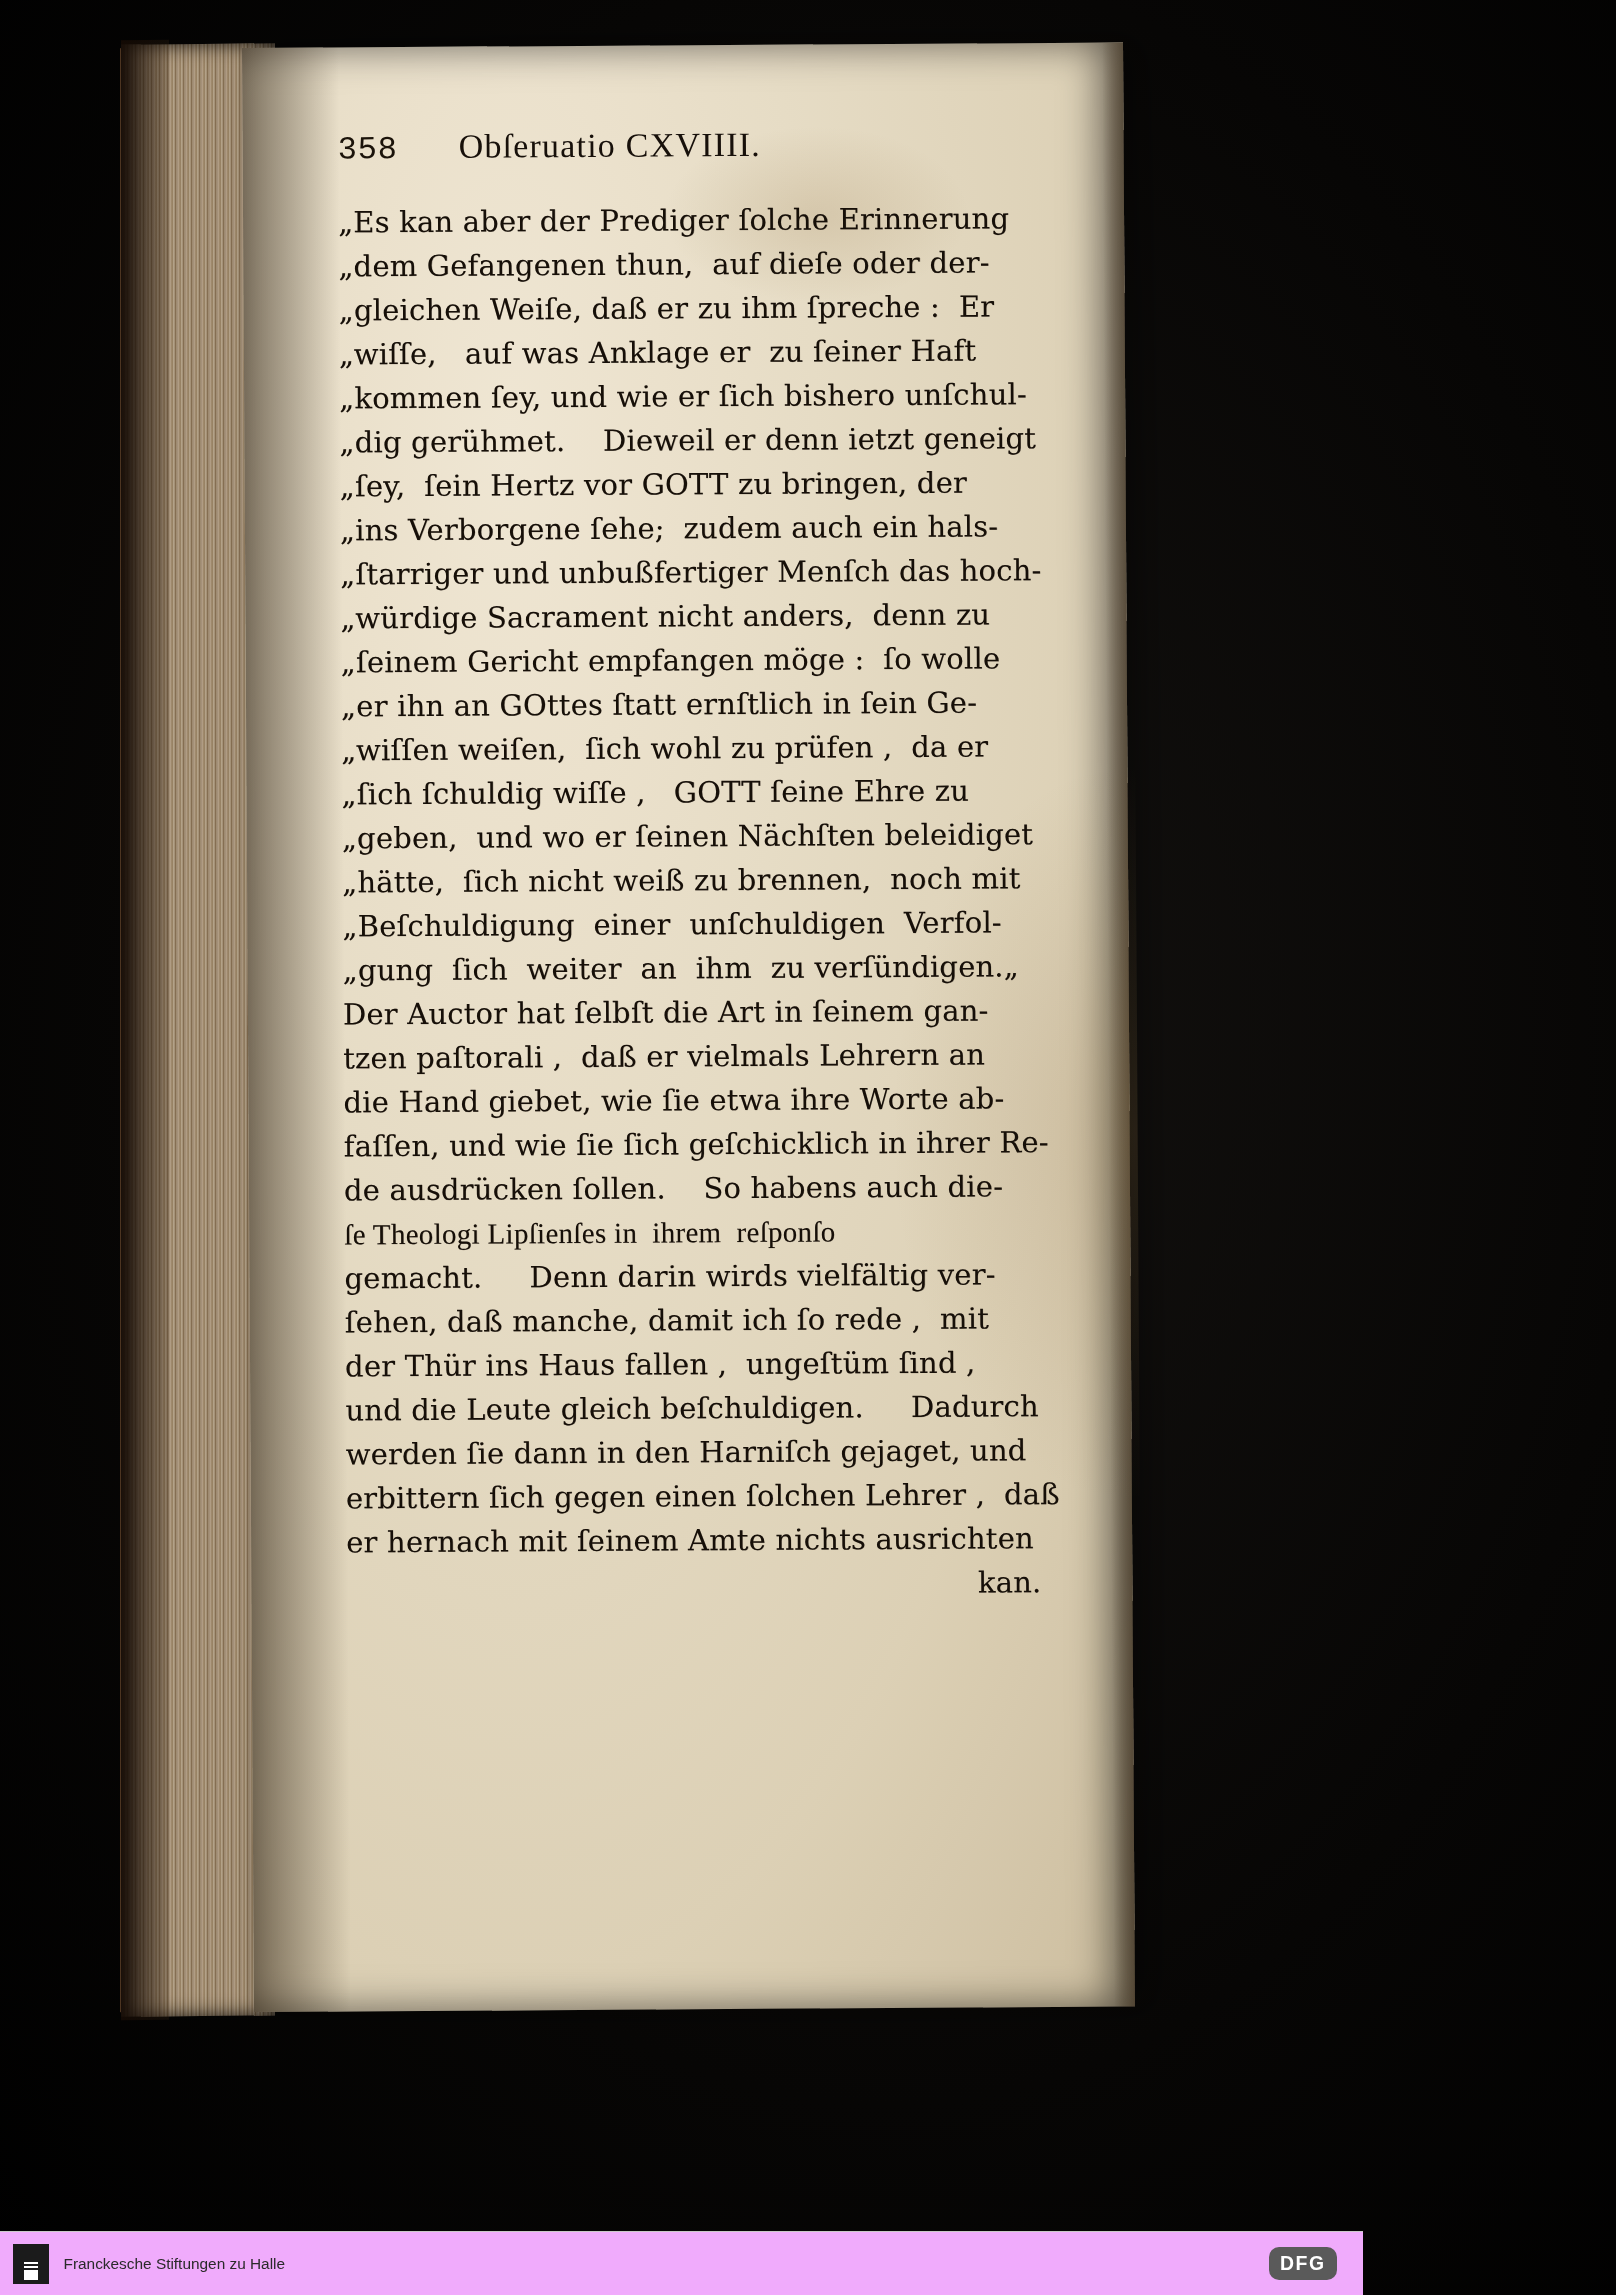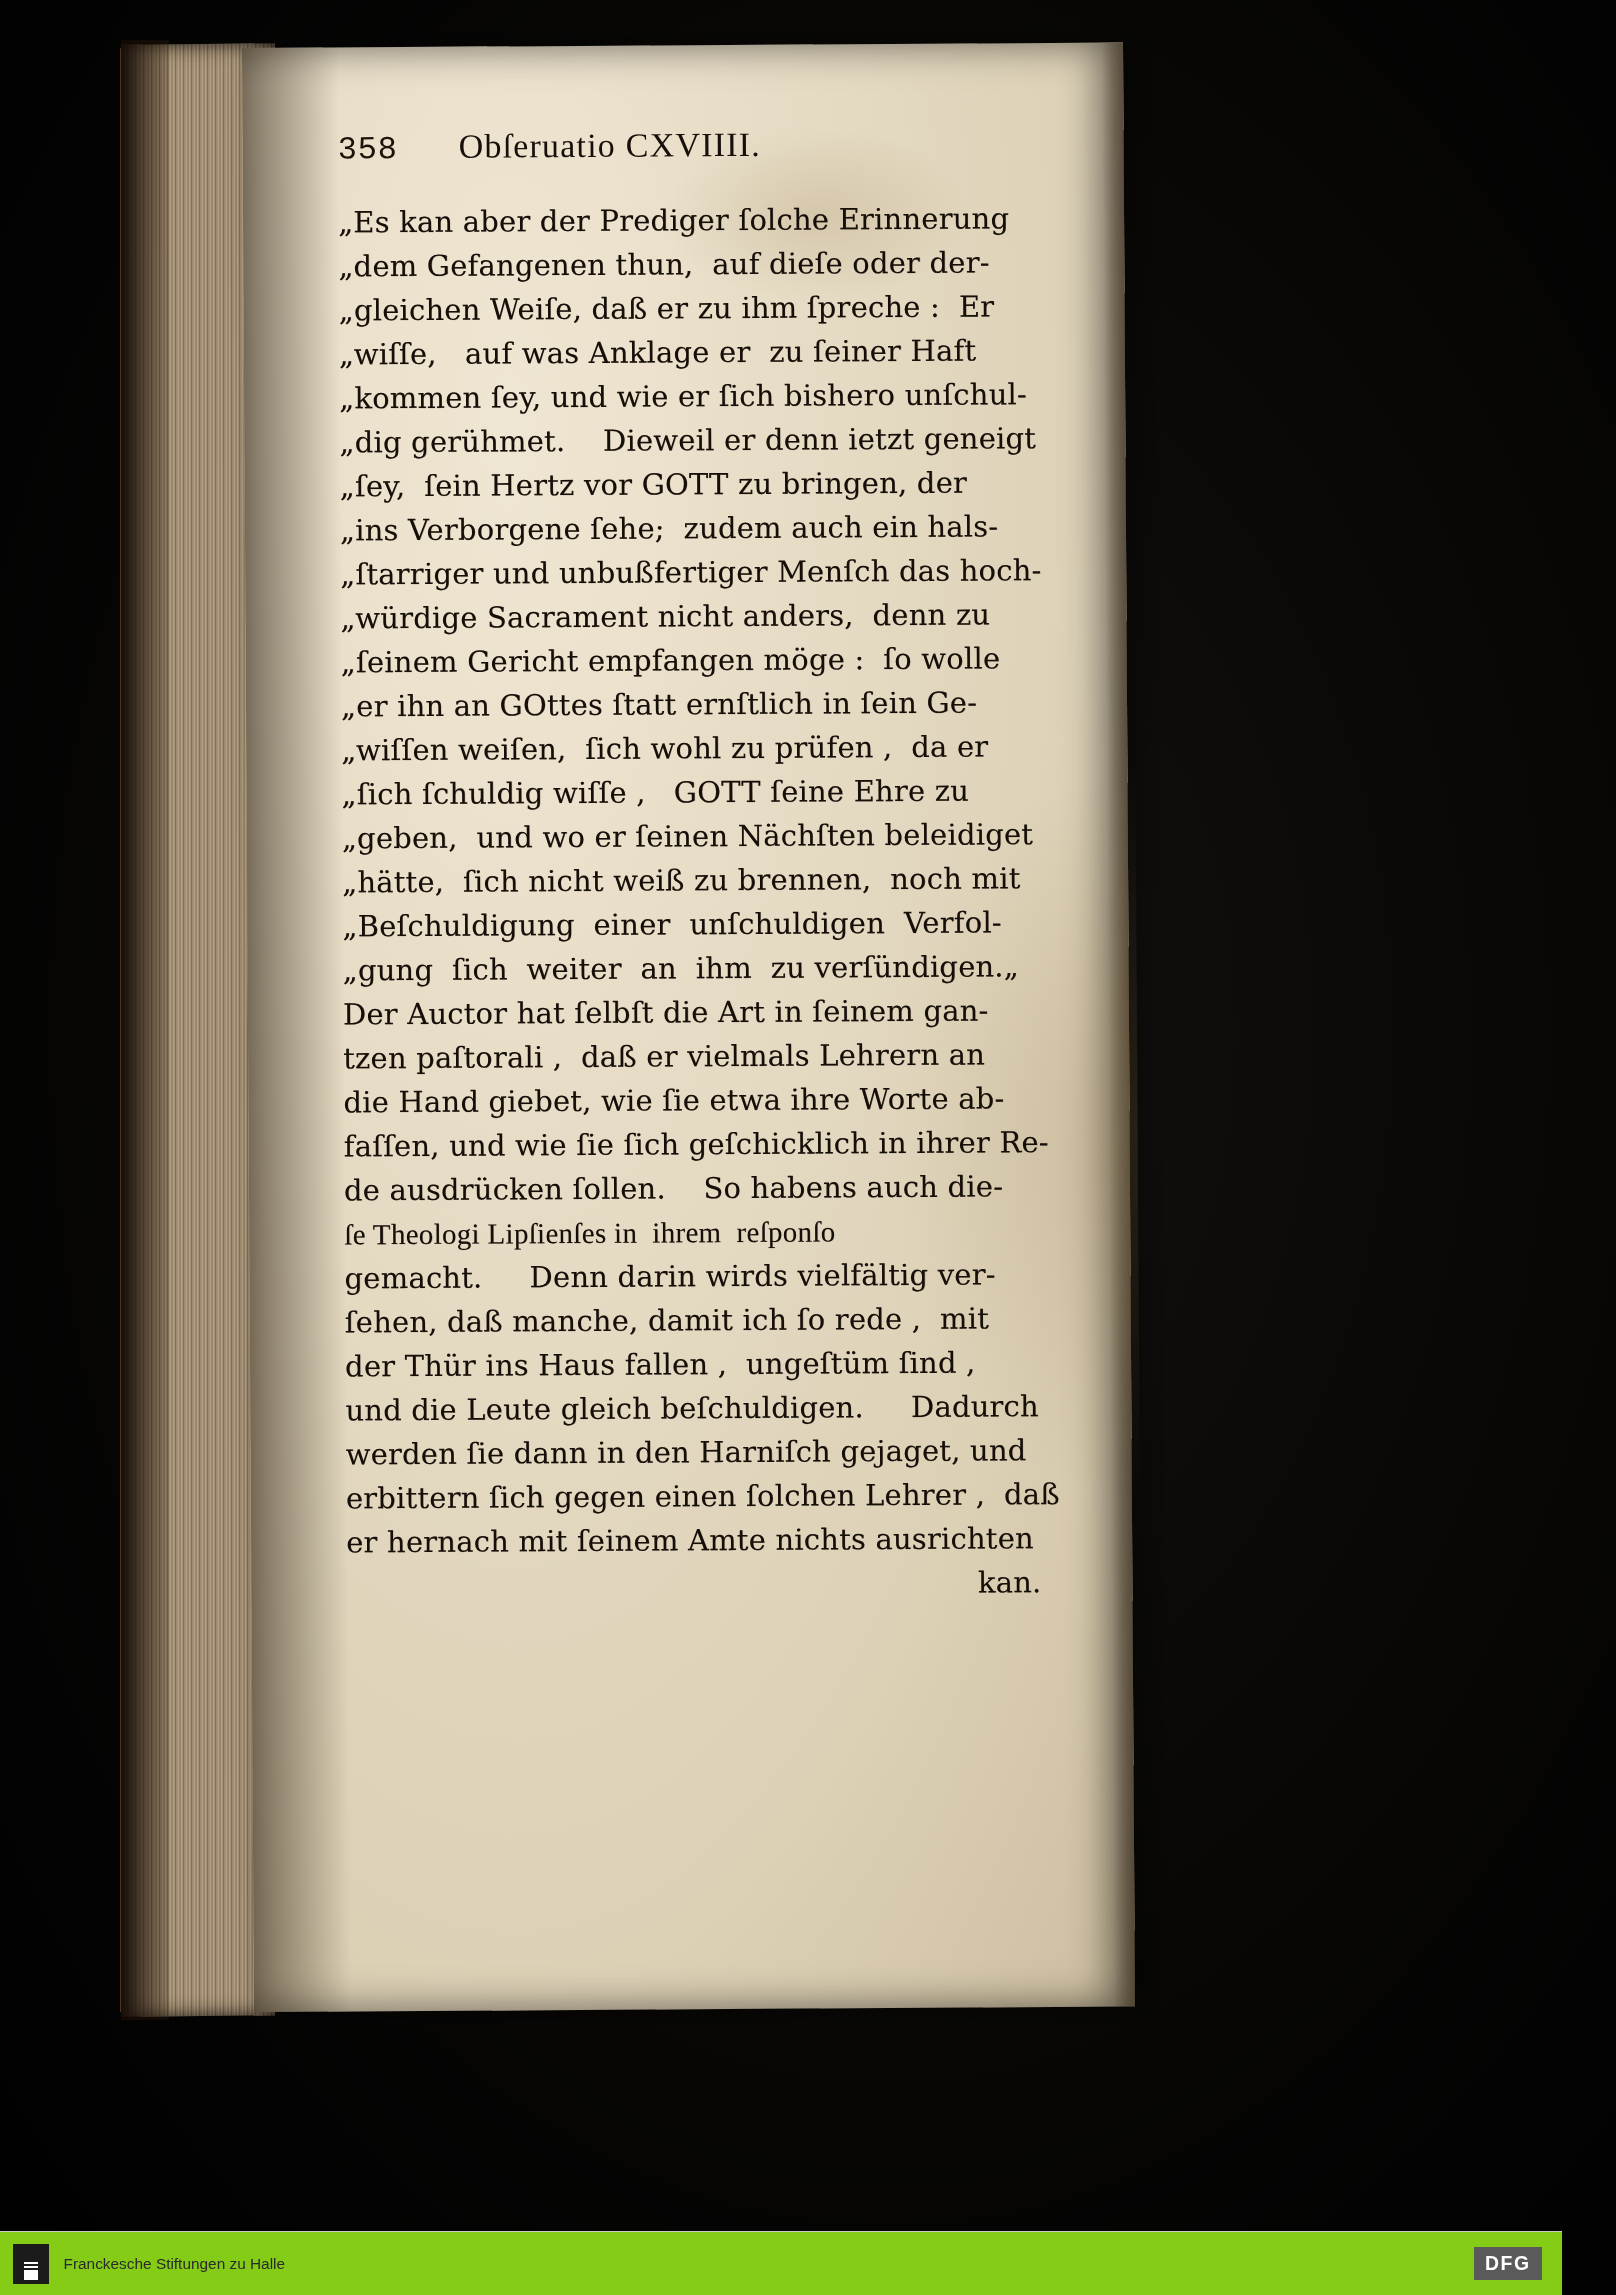--- a/index.html
+++ b/index.html
@@ -156,23 +156,23 @@
   }
 
   
   #text-block .body-line:nth-child(odd) { transform: translateX(0px); }
 
   
   #bottom-bar {
     position: absolute;
     left: 0;
     bottom: 0;
-    width: 1562px;
+    width: 1363px;
     height: 63px;
-    background: #84cc16;
+    background: #f0abfc;
     border-top: 0.8px solid #c9c9c9;
     display: flex;
     align-items: center;
   }
   #institution-logo {
     margin-left: 13px;
     width: 36px;
     height: 40px;
     background: #1b1b1b;
     color: #fff;
@@ -195,29 +195,29 @@
     margin-bottom: 1.6px;
   }
   #institution-name {
     margin-left: 14.5px;
     font-family: "Liberation Sans", sans-serif;
     font-size: 15.4px;
     color: #2a2a2a;
   }
   #dfg-logo {
     margin-left: auto;
-    margin-right: 20px;
+    margin-right: 26px;
     background: #5a5a5a;
     color: #fff;
     font-family: "Liberation Sans", sans-serif;
     font-weight: bold;
     font-size: 19.4px;
     letter-spacing: 1.6px;
     padding: 4.8px 11.3px;
-    border-radius: 0;
+    border-radius: 10px;
   }
 </style>
 </head>
 <body>
 
 <div id="scan-background"></div>
 
 <div id="book-cover-leather"></div>
 <div id="book-edge"></div>
 <div id="book-spine-shadow"></div>

